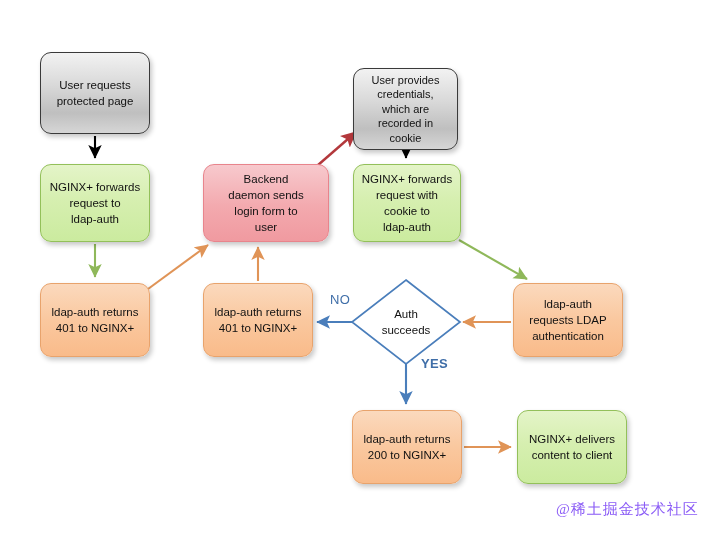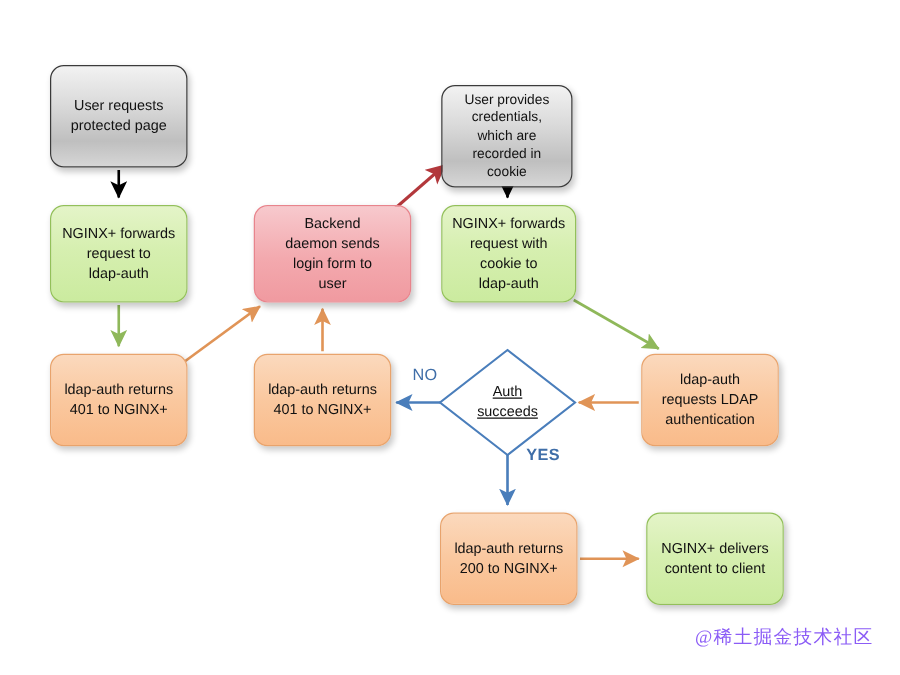--- a/index.html
+++ b/index.html
@@ -186,21 +186,21 @@
   <div class="node node-orange" style="left:352px; top:410px; width:110px; height:74px;">
     <span class="label">ldap-auth returns
 200 to NGINX+</span>
   </div>
 
   <div class="node node-green" style="left:517px; top:410px; width:110px; height:74px;">
     <span class="label">NGINX+ delivers
 content to client</span>
   </div>
 
-  <div class="diamond-label" style="left:352px; top:300px; width:108px; height:44px;text-decoration:underline;">
+  <div class="diamond-label" style="left:352px; top:300px; width:108px; height:44px;">
     <span>Auth
 succeeds</span>
   </div>
 
   <div class="edge-label" style="left:330px; top:292px;">
     <span>NO</span>
   </div>
 
   <div class="edge-label" style="left:421px; top:356px;font-weight:bold;">
     <span>YES</span>

